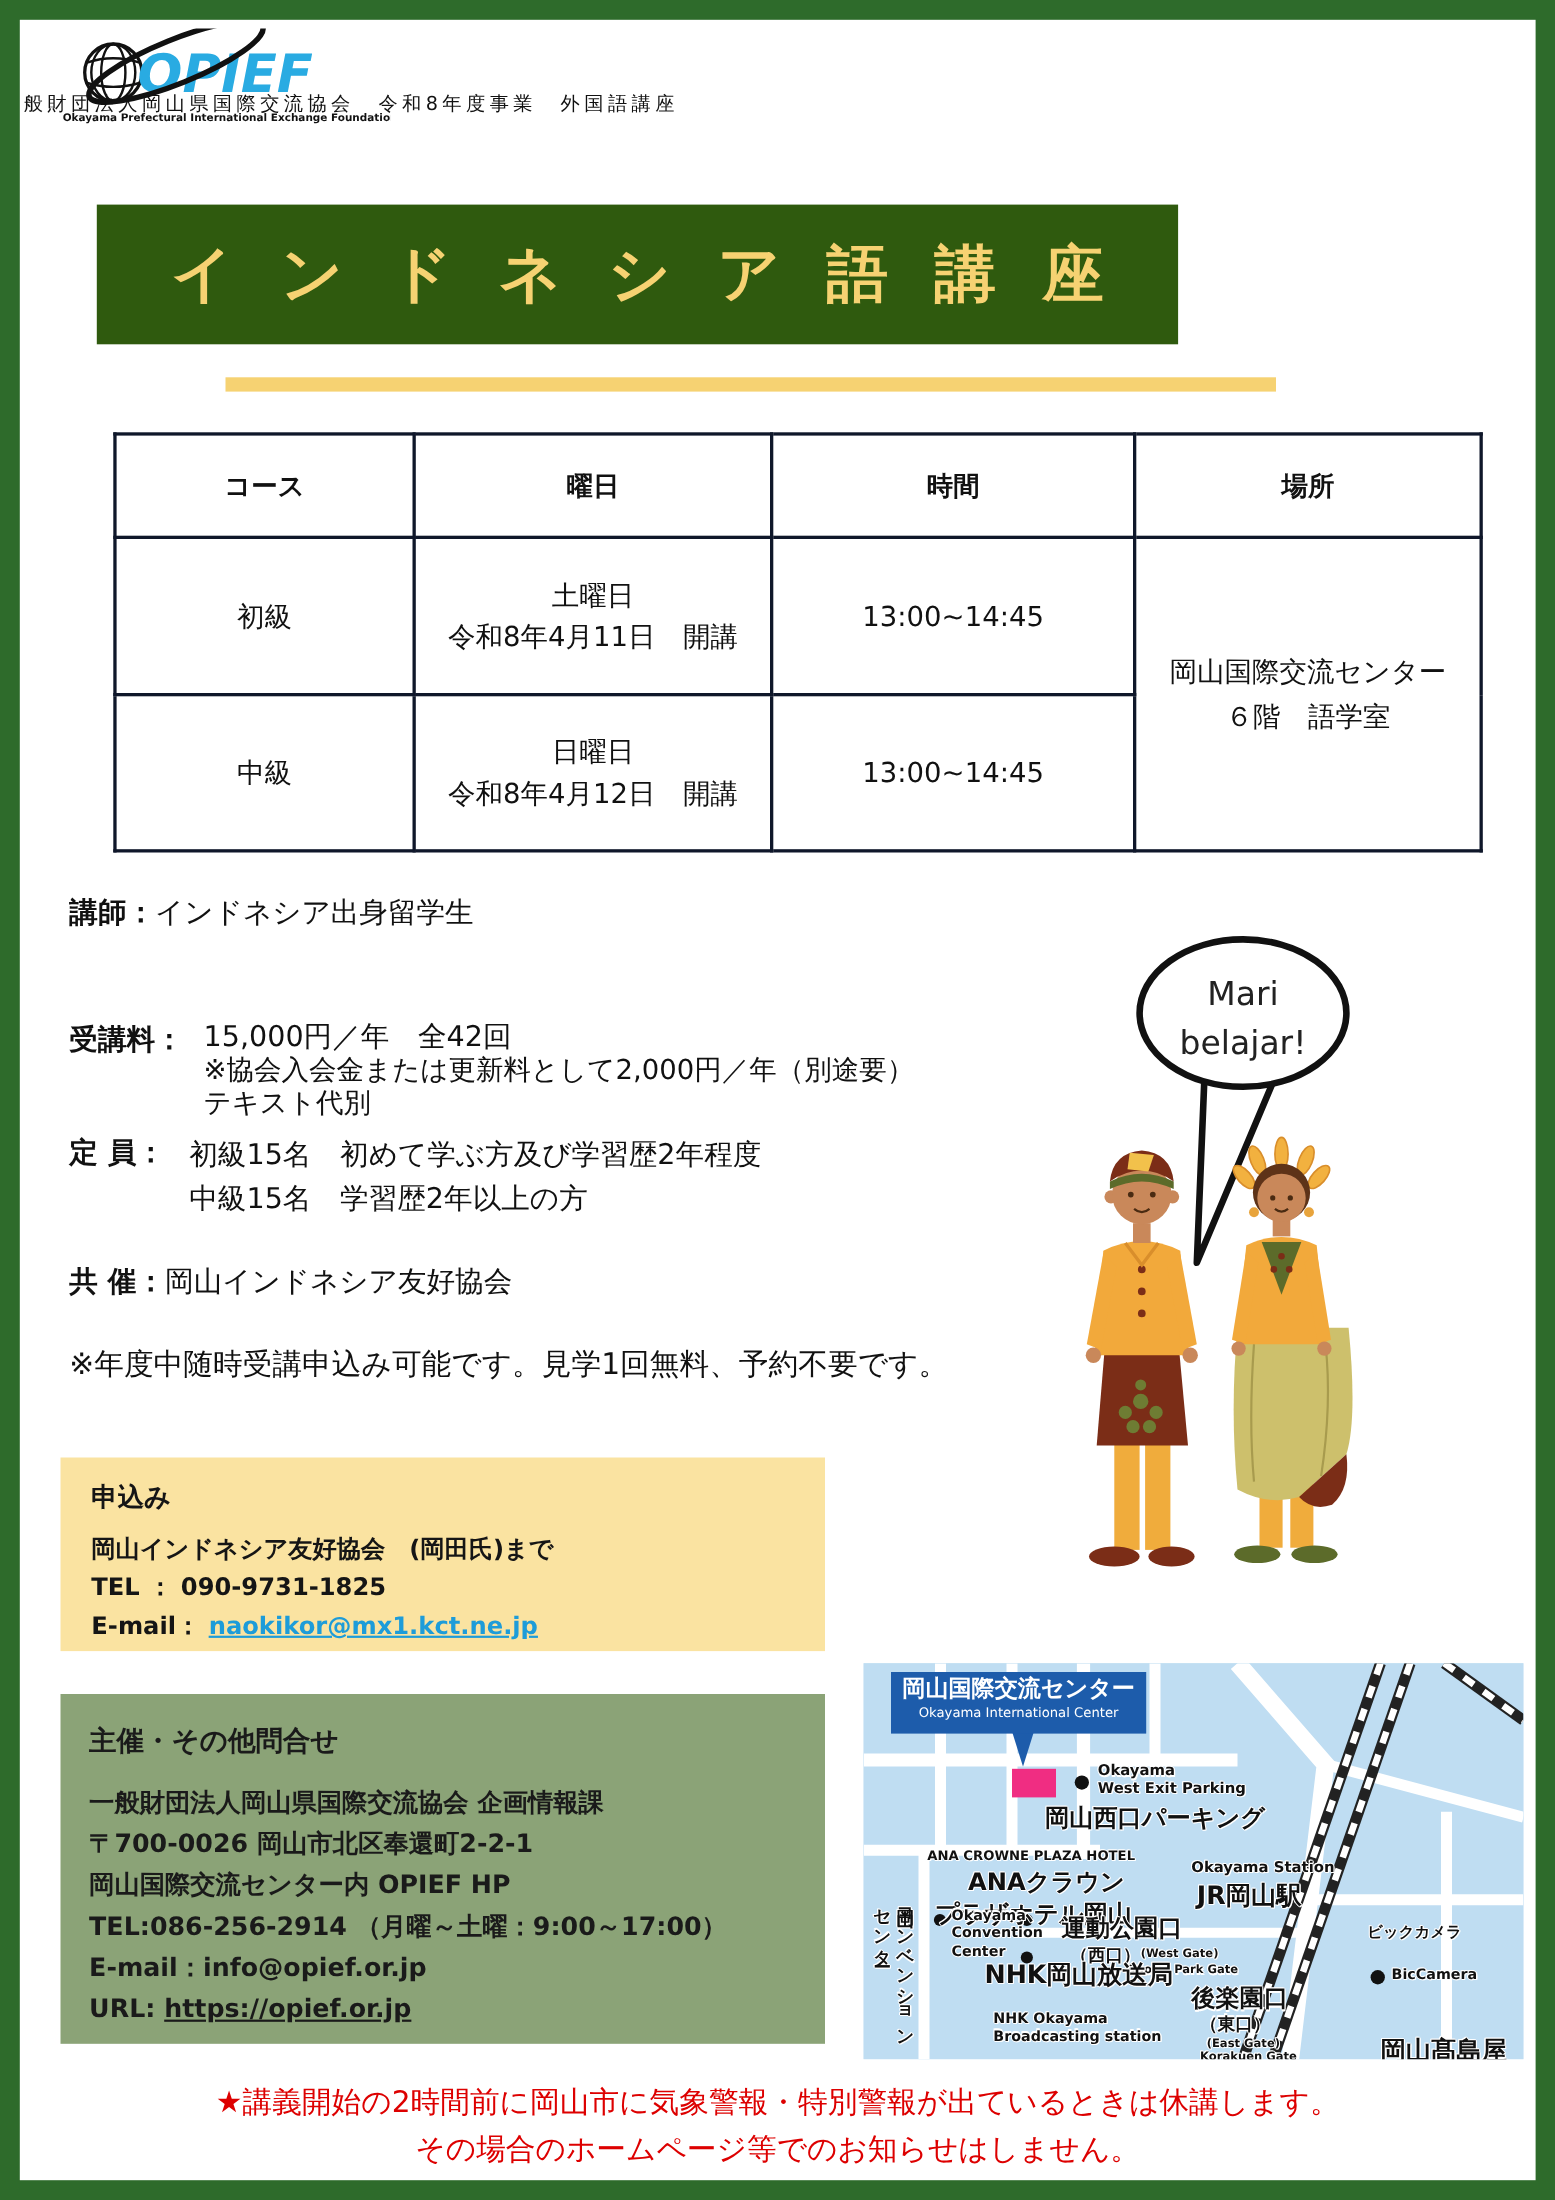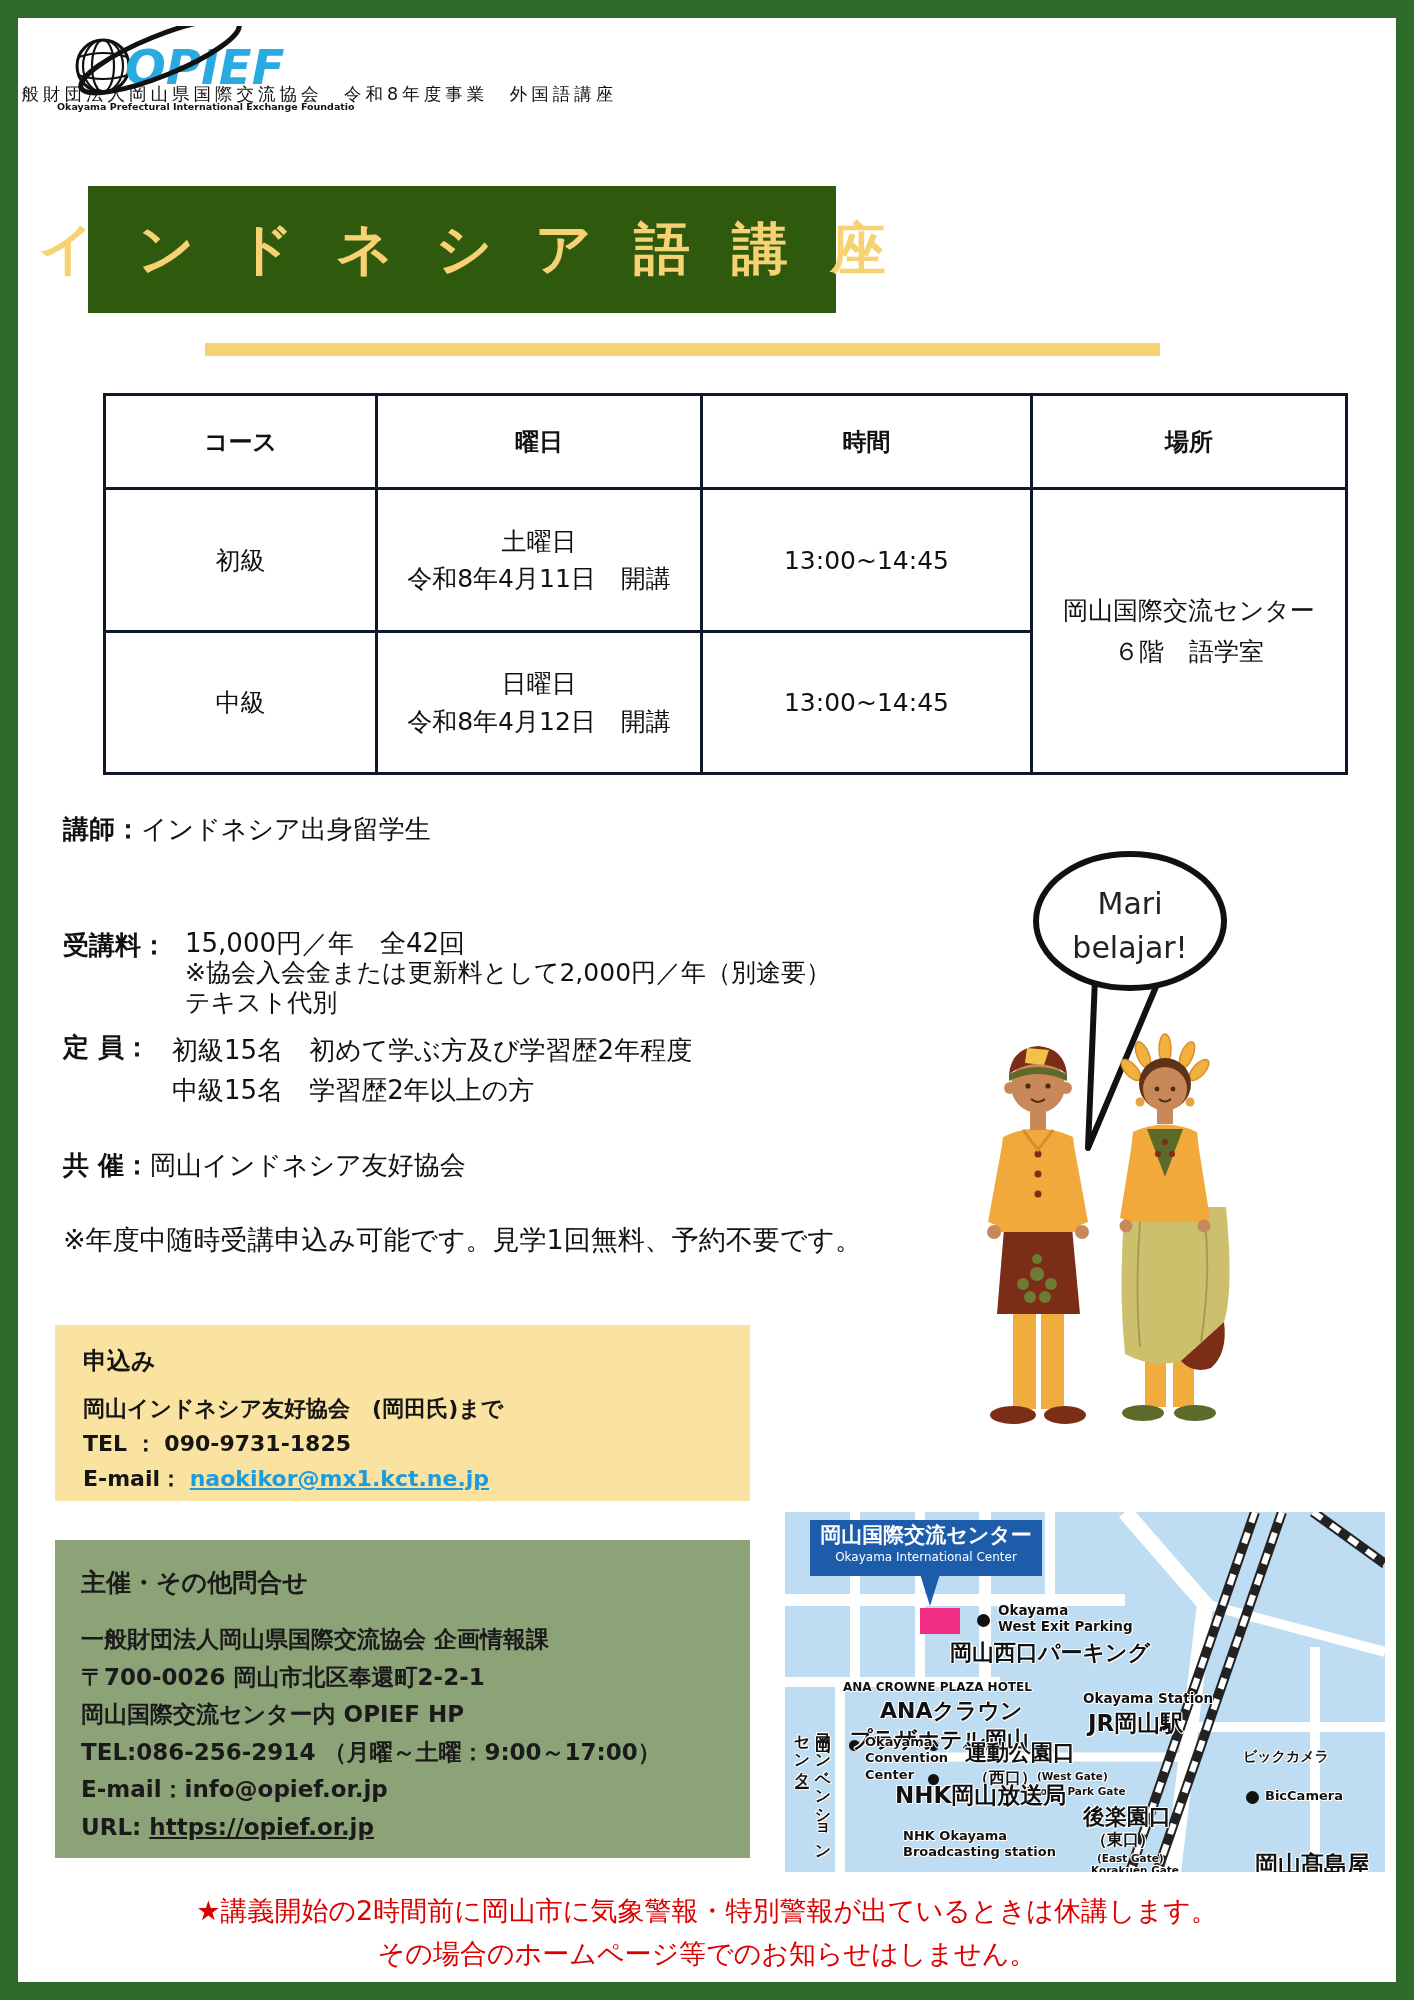--- a/index.html
+++ b/index.html
@@ -17,21 +17,21 @@
     --ink:#151515;
   }
   *{margin:0;padding:0;box-sizing:border-box;}
   body{background:#888;font-family:"DejaVu Sans","Liberation Sans",sans-serif;color:var(--ink);}
   .page{position:relative;width:1414px;height:2000px;background:#fff;overflow:hidden;margin:0 auto;}
   .frame{position:absolute;inset:0;border:18px solid var(--frame-green);z-index:60;pointer-events:none;}
 
   
   .org-line{position:absolute;left:0;top:82px;width:1140px;text-align:left;
     font-size:17.5px;letter-spacing:4px;font-weight:500;color:#111;white-space:nowrap;}
-  .banner{position:absolute;left:88px;top:186px;width:748px;height:127px;background:var(--banner-green);
+  .banner{position:absolute;left:88px;top:186px;width:983px;height:127px;background:var(--banner-green);
     display:flex;align-items:center;justify-content:center;}
   .banner .title{color:var(--accent-yellow);font-size:56px;font-weight:bold;letter-spacing:42px;
     text-indent:42px;white-space:nowrap;}
   .underline{position:absolute;left:205px;top:343px;width:955px;height:13px;background:var(--accent-yellow);}
 
   
   .course-table{position:absolute;left:103px;top:393px;width:1242px;border-collapse:collapse;table-layout:fixed;}
   .course-table th,.course-table td{border:3px solid #0f172a;text-align:center;vertical-align:middle;
     font-size:25px;color:#111;}
   .course-table th{font-weight:bold;font-size:24px;}

